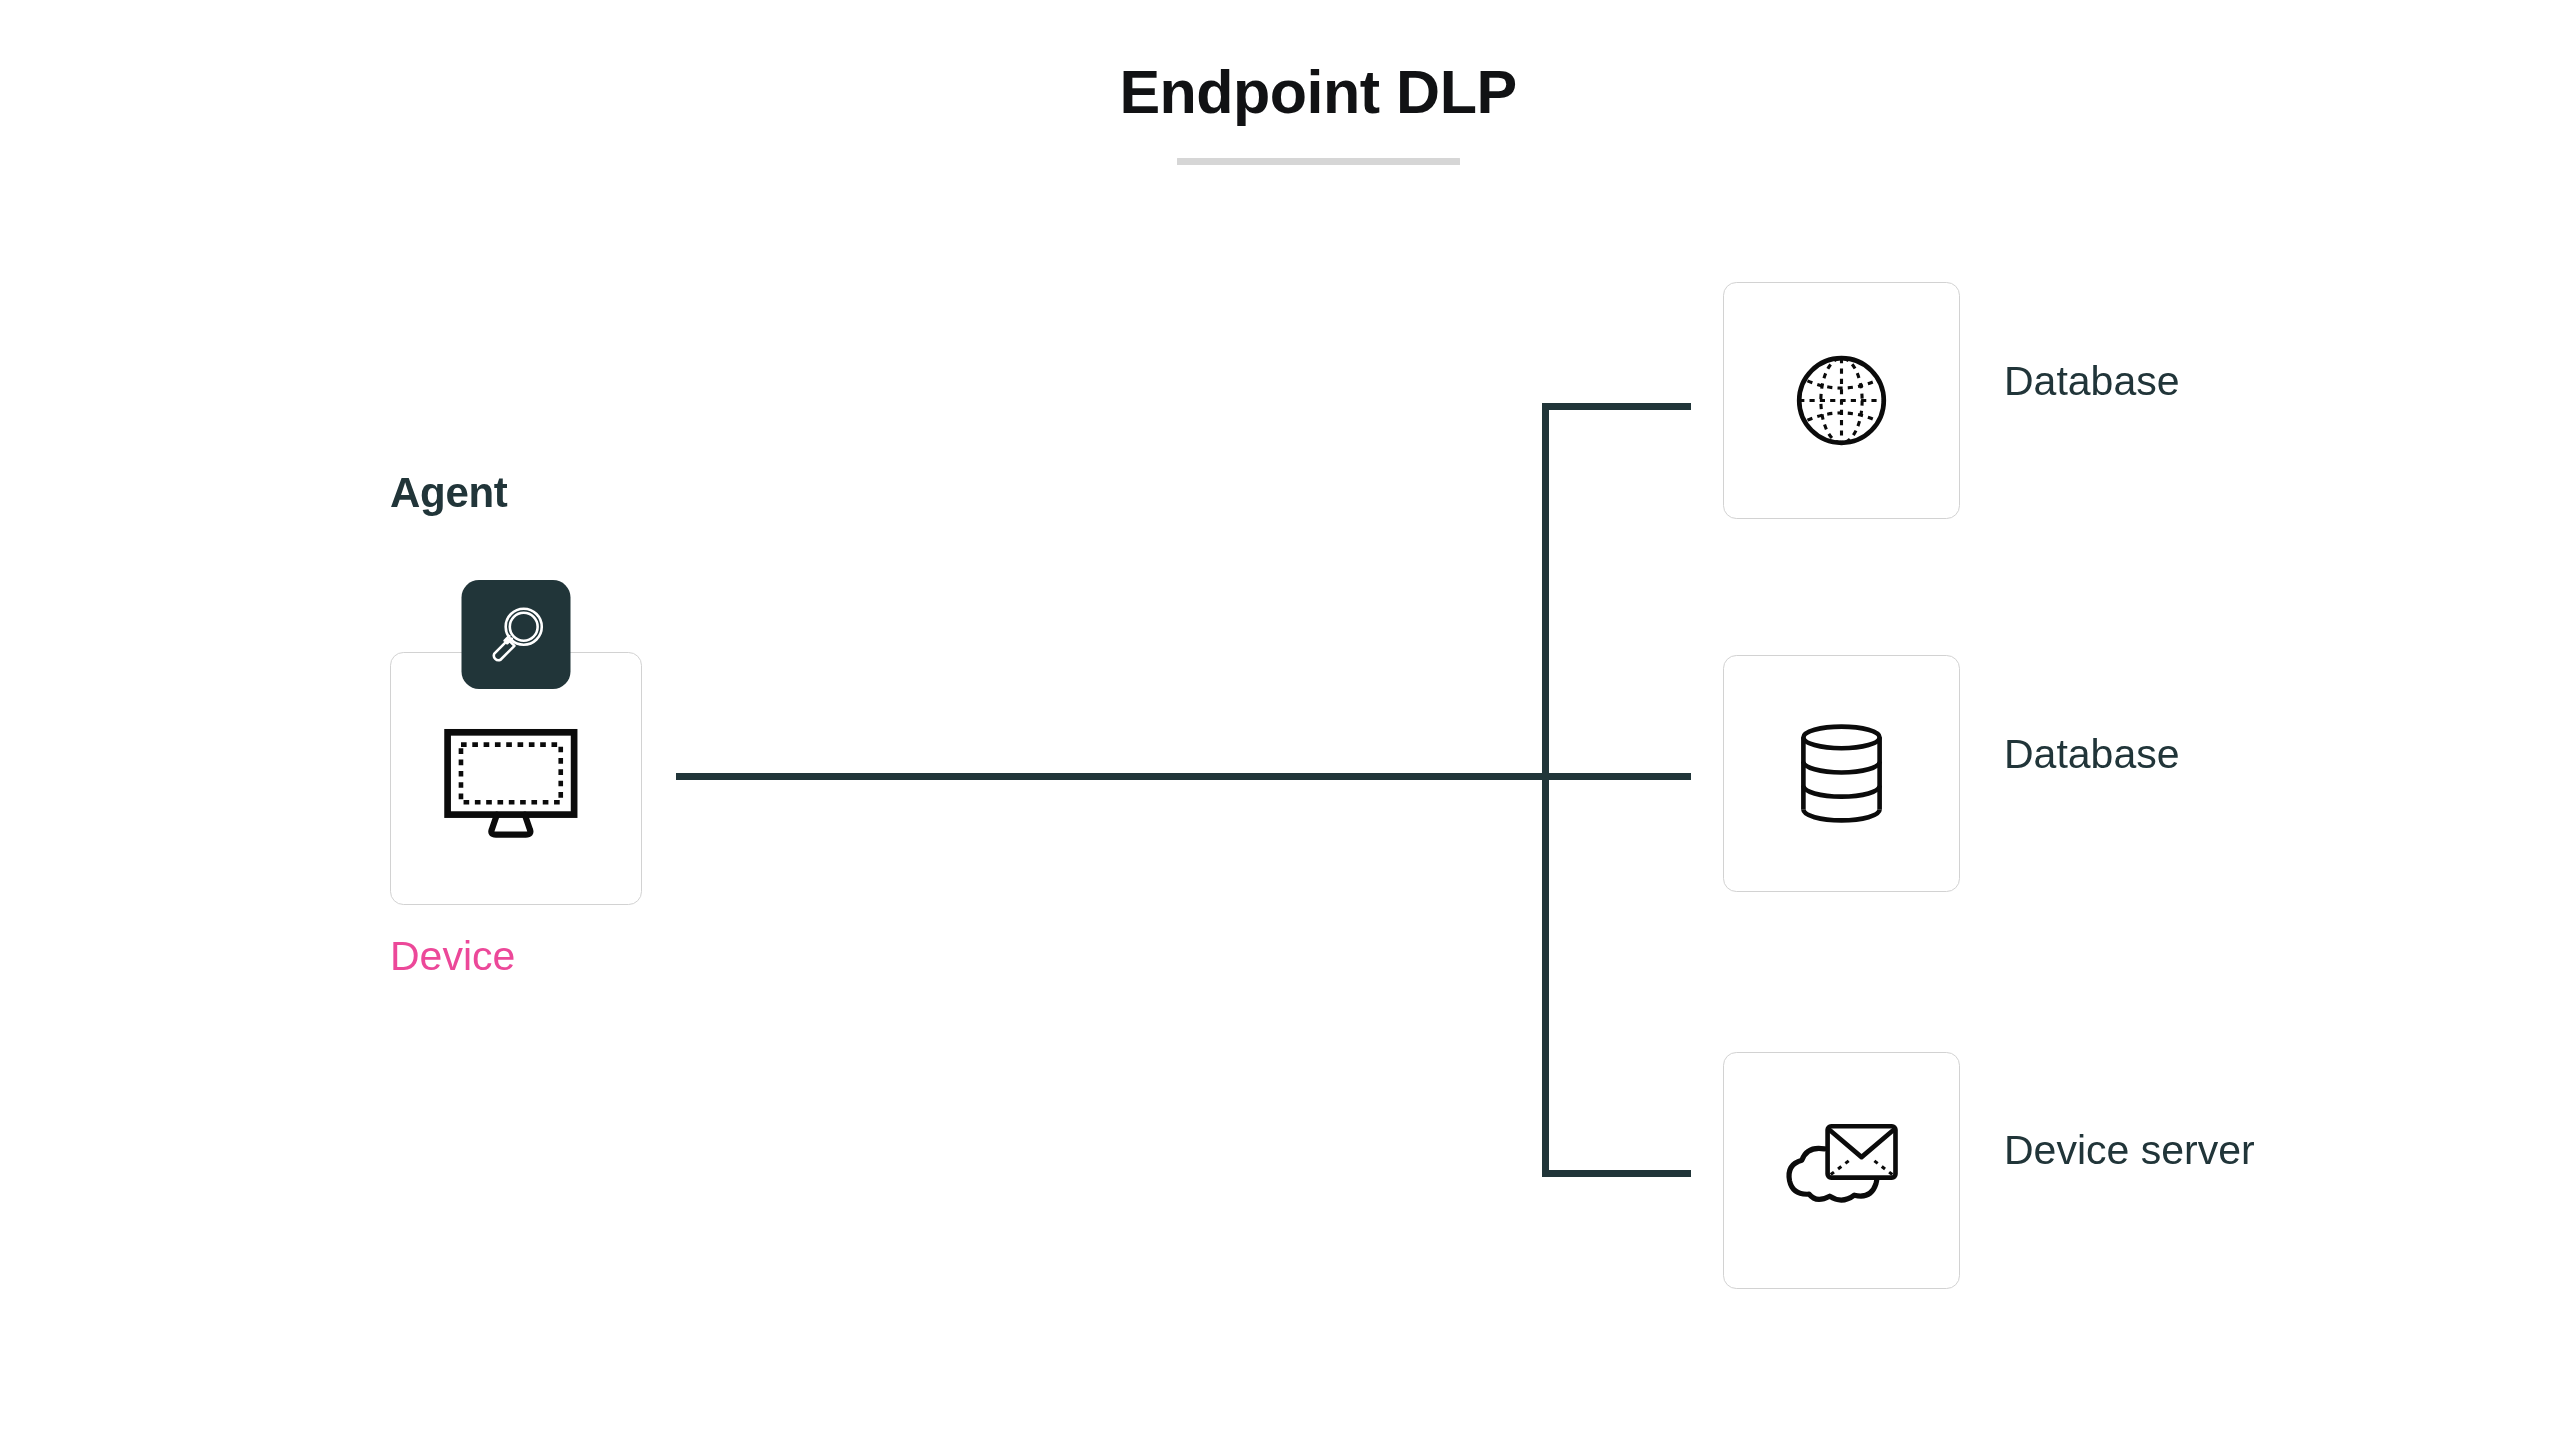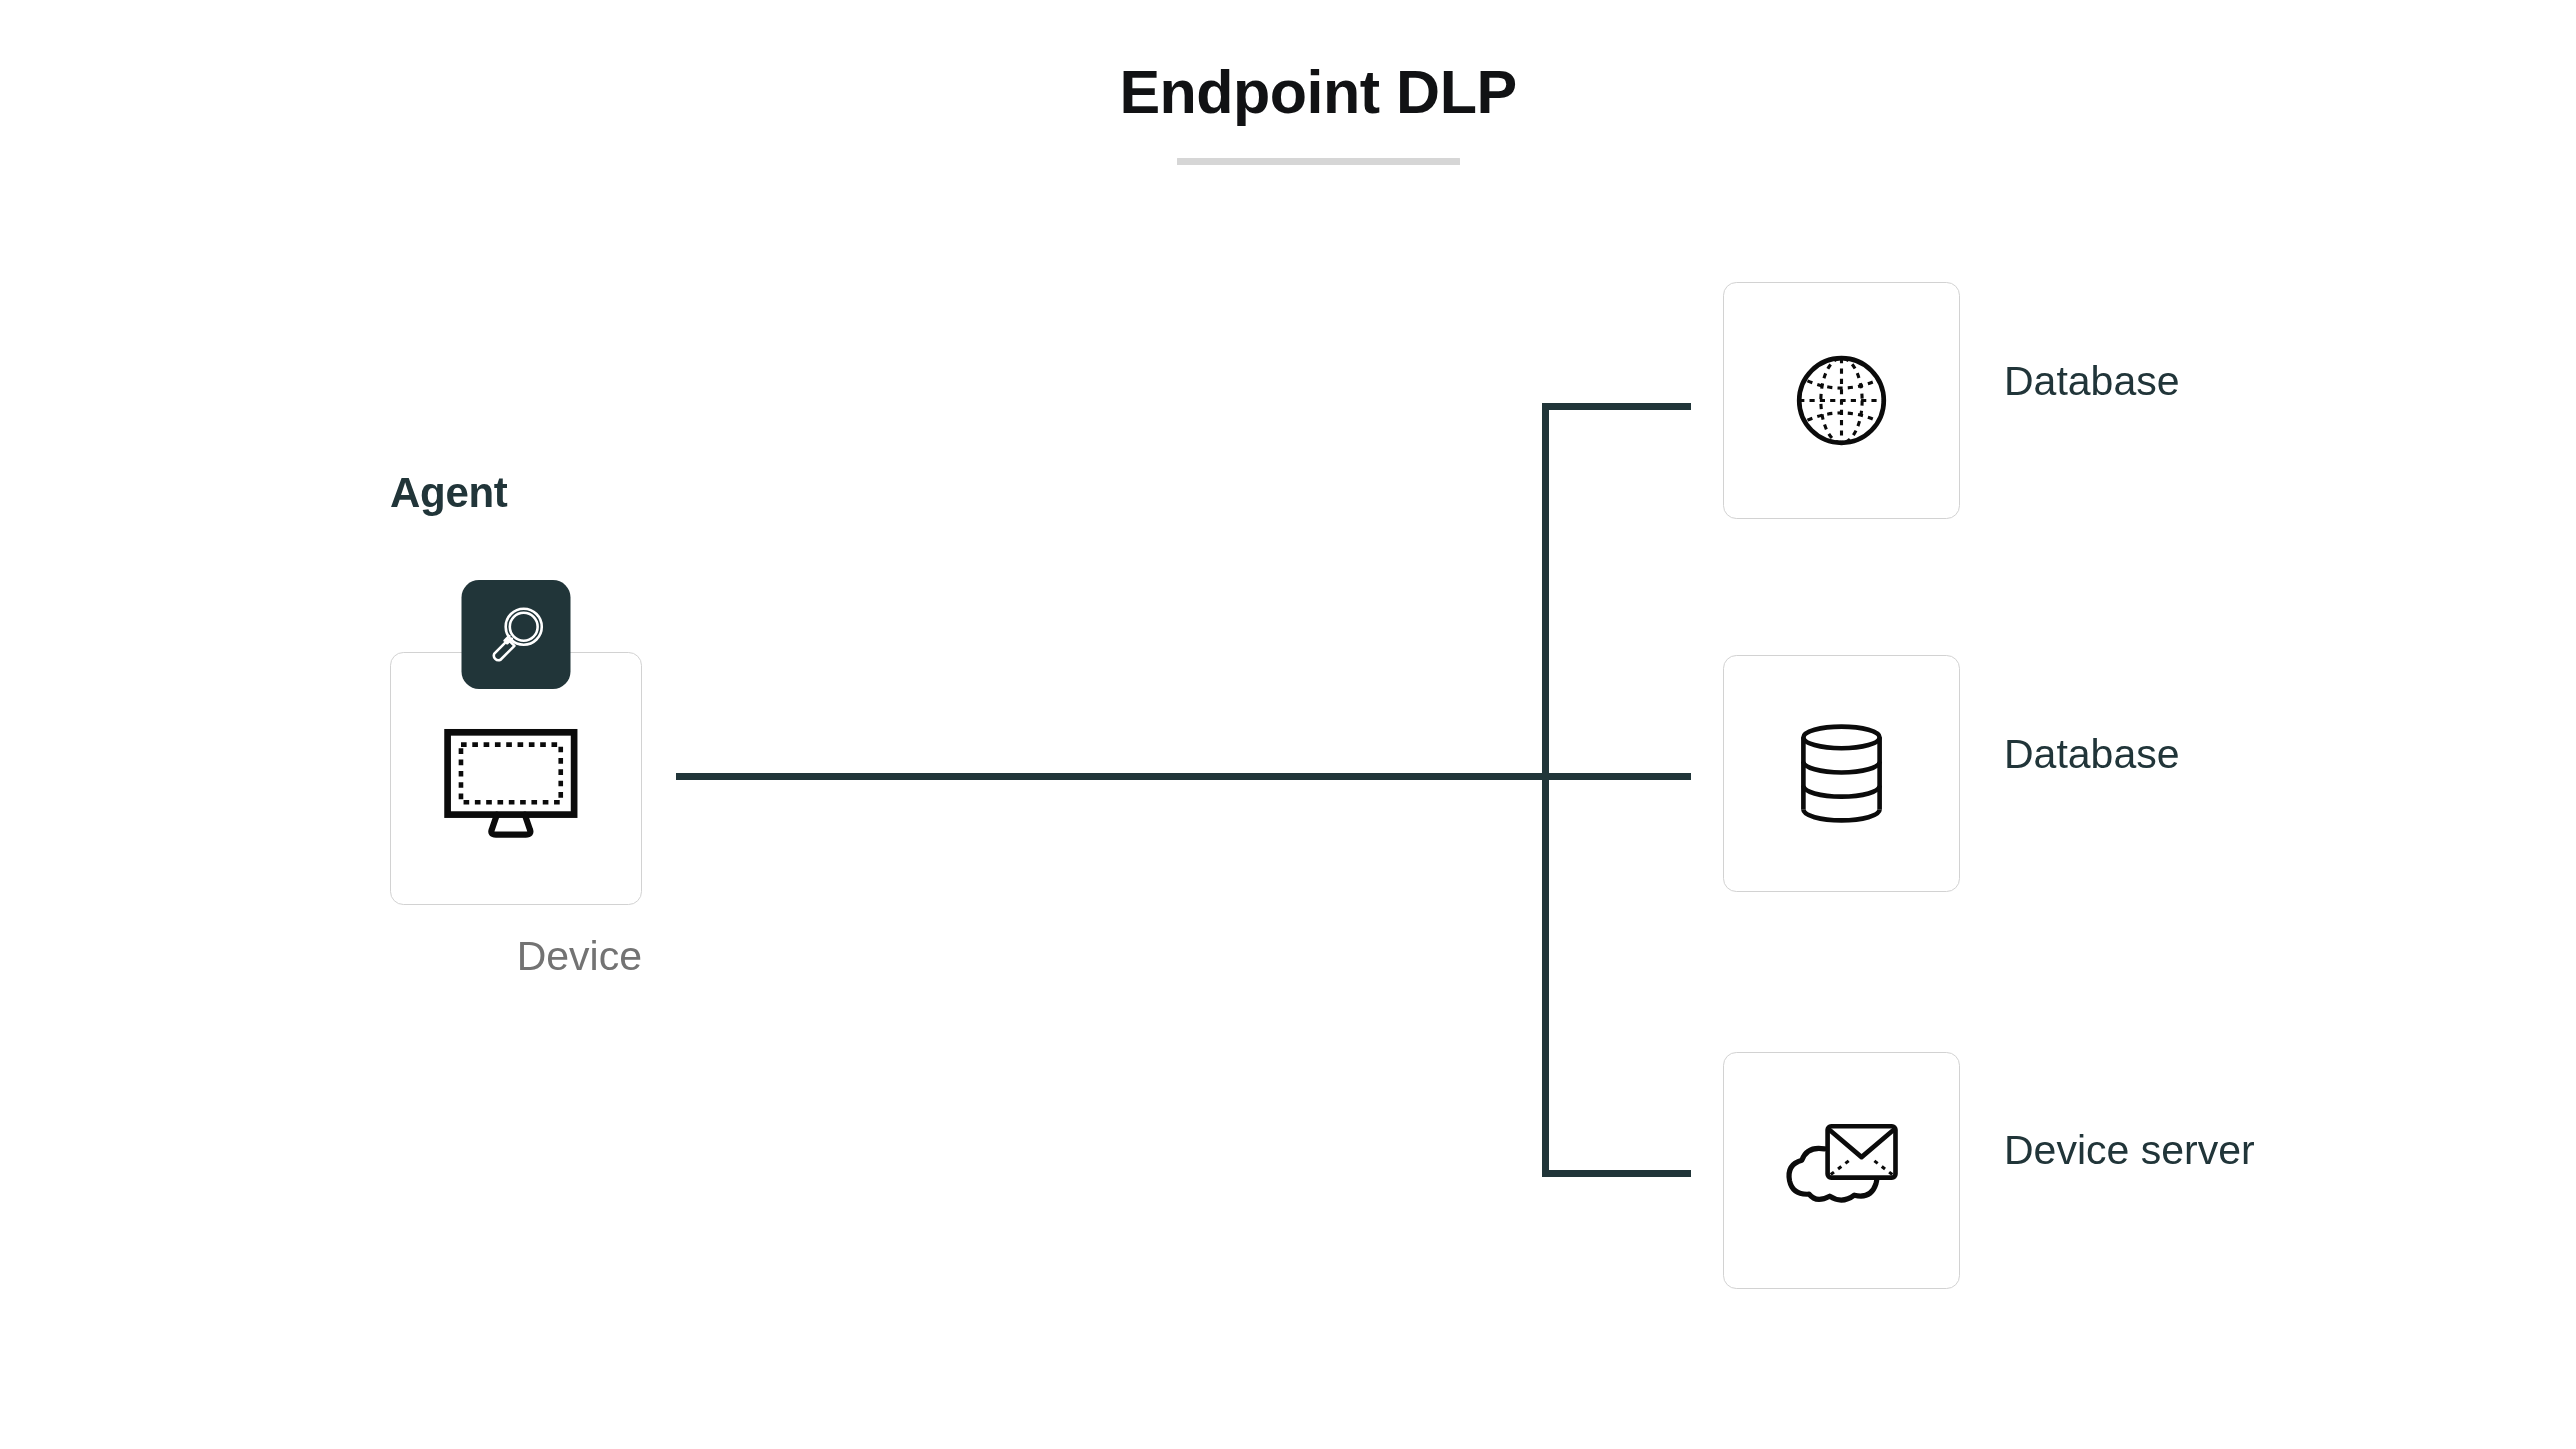--- a/index.html
+++ b/index.html
@@ -113,24 +113,24 @@
     font-size: 42px;
     font-weight: 700;
     color: #213539;
     letter-spacing: -0.3px;
   }
   #device-label {
     position: absolute;
     left: 390px;
     top: 933px;
     width: 252px;
-    text-align: right;
+    text-align: left;
     font-size: 41px;
     font-weight: 400;
-    color: #737373;
+    color: #ec4899;
   }
 
   
   .right-node {
     position: absolute;
     left: 1723px;
     width: 237px;
     height: 237px;
   }
   .right-card {

